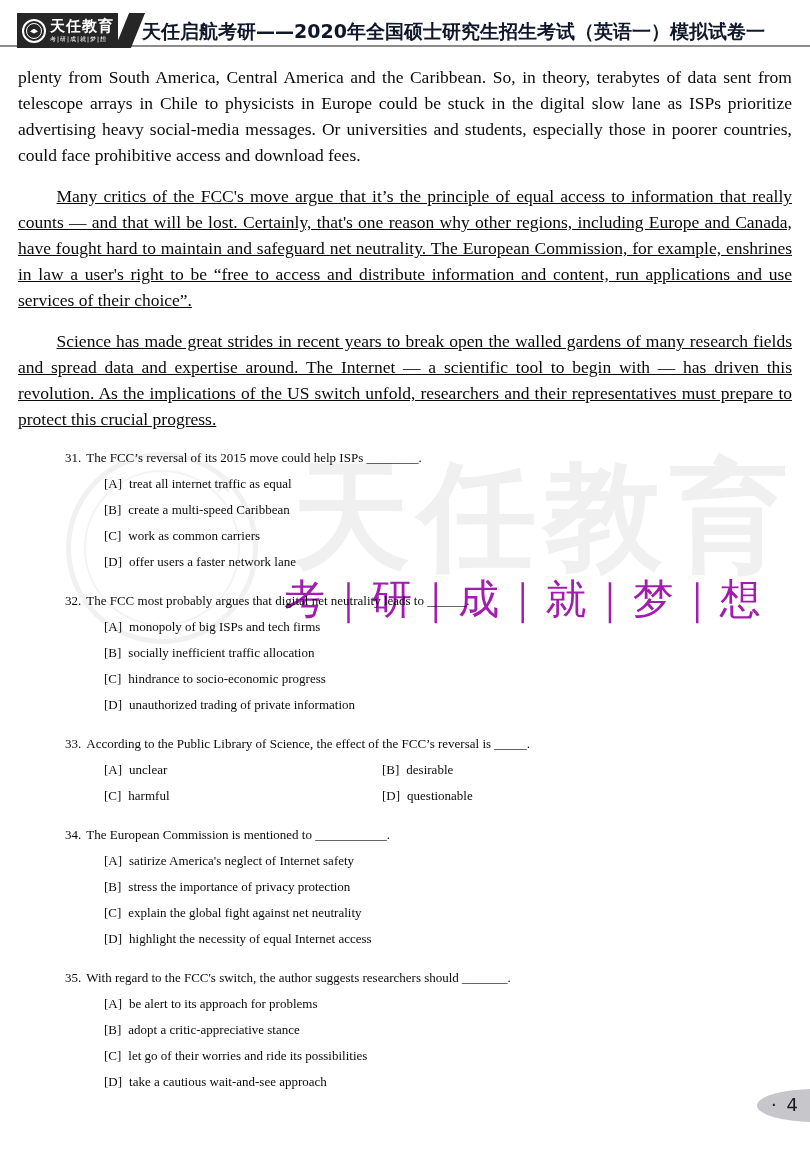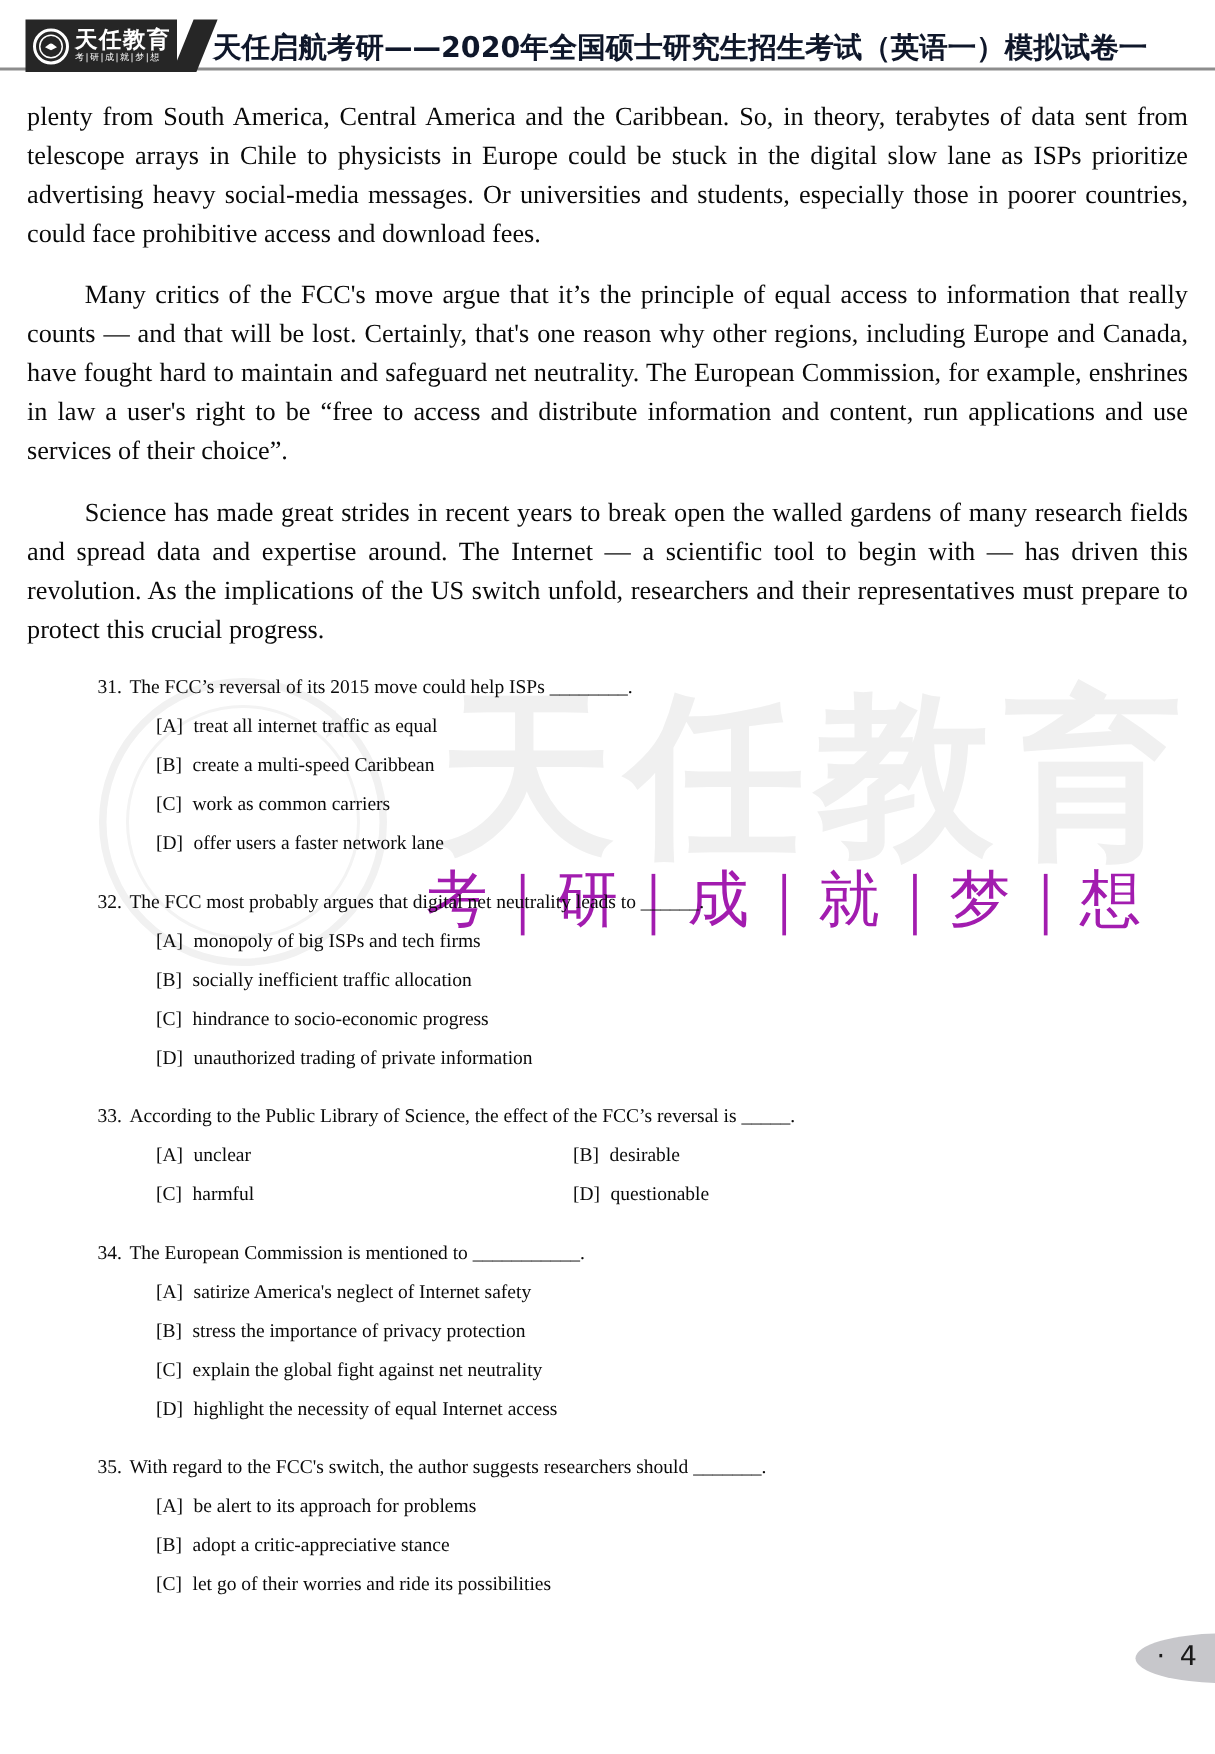--- a/index.html
+++ b/index.html
@@ -100,21 +100,21 @@
   
   .content {
     position: absolute; top: 50px; left: 18px; right: 18px;
     z-index: 1;
   }
   .para {
     font-size: 17.5px; line-height: 26px;
     text-align: justify;
     margin-top: 14px;
   }
-  .para.indent { text-indent: 2.2em; margin-top: 15px; }
+  .para.indent { text-indent: 2.2em; margin-top: 15px; text-decoration: underline; }
 
   .question { margin-top: 13px; font-size: 13px; line-height: 26px; margin-left: 47px; }
   .stem { white-space: nowrap; }
   .qnum { margin-right: 5px; }
   .options { padding-left: 39px; }
   .options.two-col {
     display: grid; grid-template-columns: 278px auto;
     width: 560px;
   }
   .option { line-height: 26px; white-space: nowrap; }
@@ -212,20 +212,21 @@
     </div>
 
     <div class="question">
       <div class="stem">
         <span class="qnum">35.</span><span>With regard to the FCC's switch, the author suggests researchers should _______.</span>
       </div>
       <div class="options">
         <div class="option"><span class="opt-label">[A]</span><span>be alert to its approach for problems</span></div>
         <div class="option"><span class="opt-label">[B]</span><span>adopt a critic-appreciative stance</span></div>
         <div class="option"><span class="opt-label">[C]</span><span>let go of their worries and ride its possibilities</span></div>
+        <div class="option"><span class="opt-label">[D]</span><span>take a cautious wait-and-see approach</span></div>
       </div>
     </div>
 
   </div>
 
   <div class="page-badge">
     <span class="badge-text">· 4</span>
   </div>
 
 </div>

